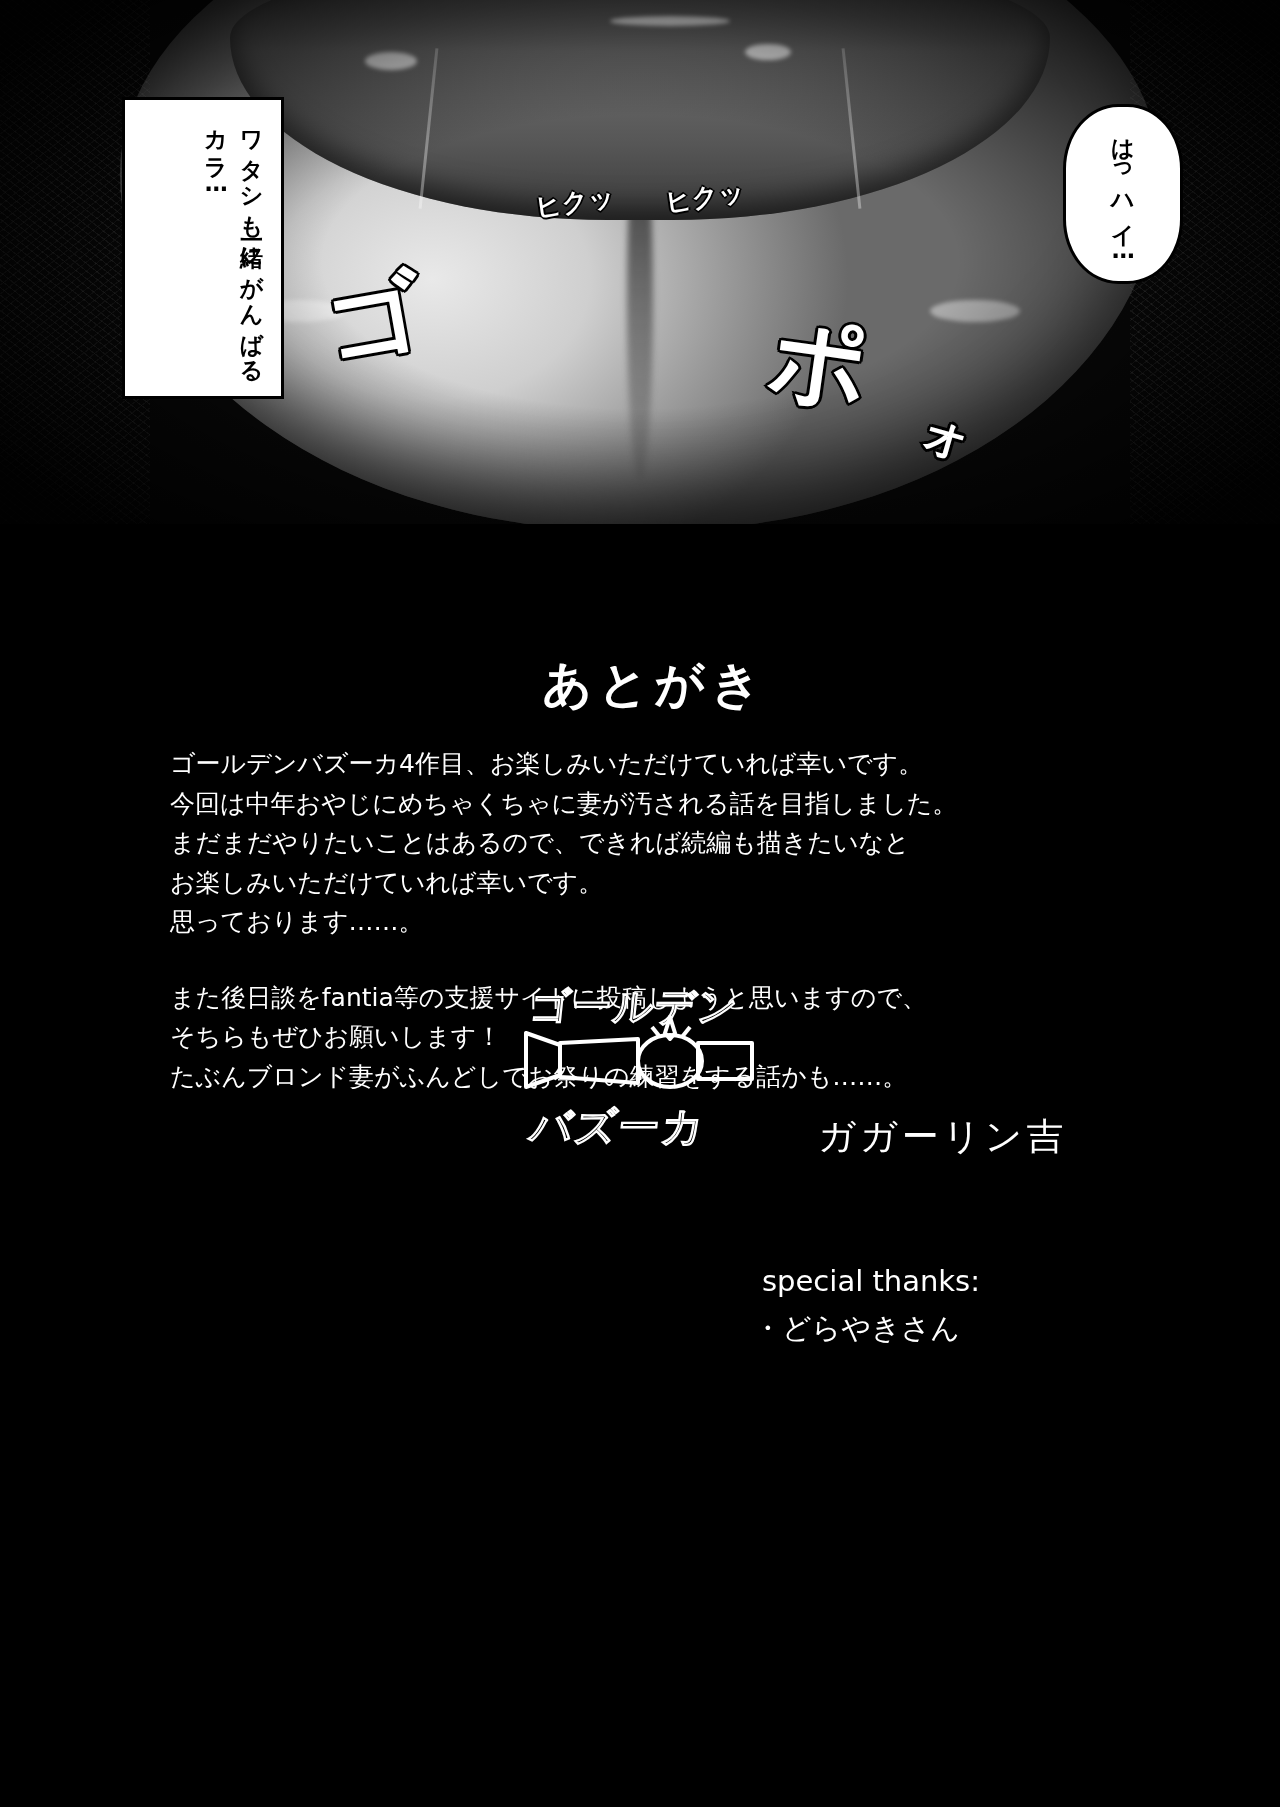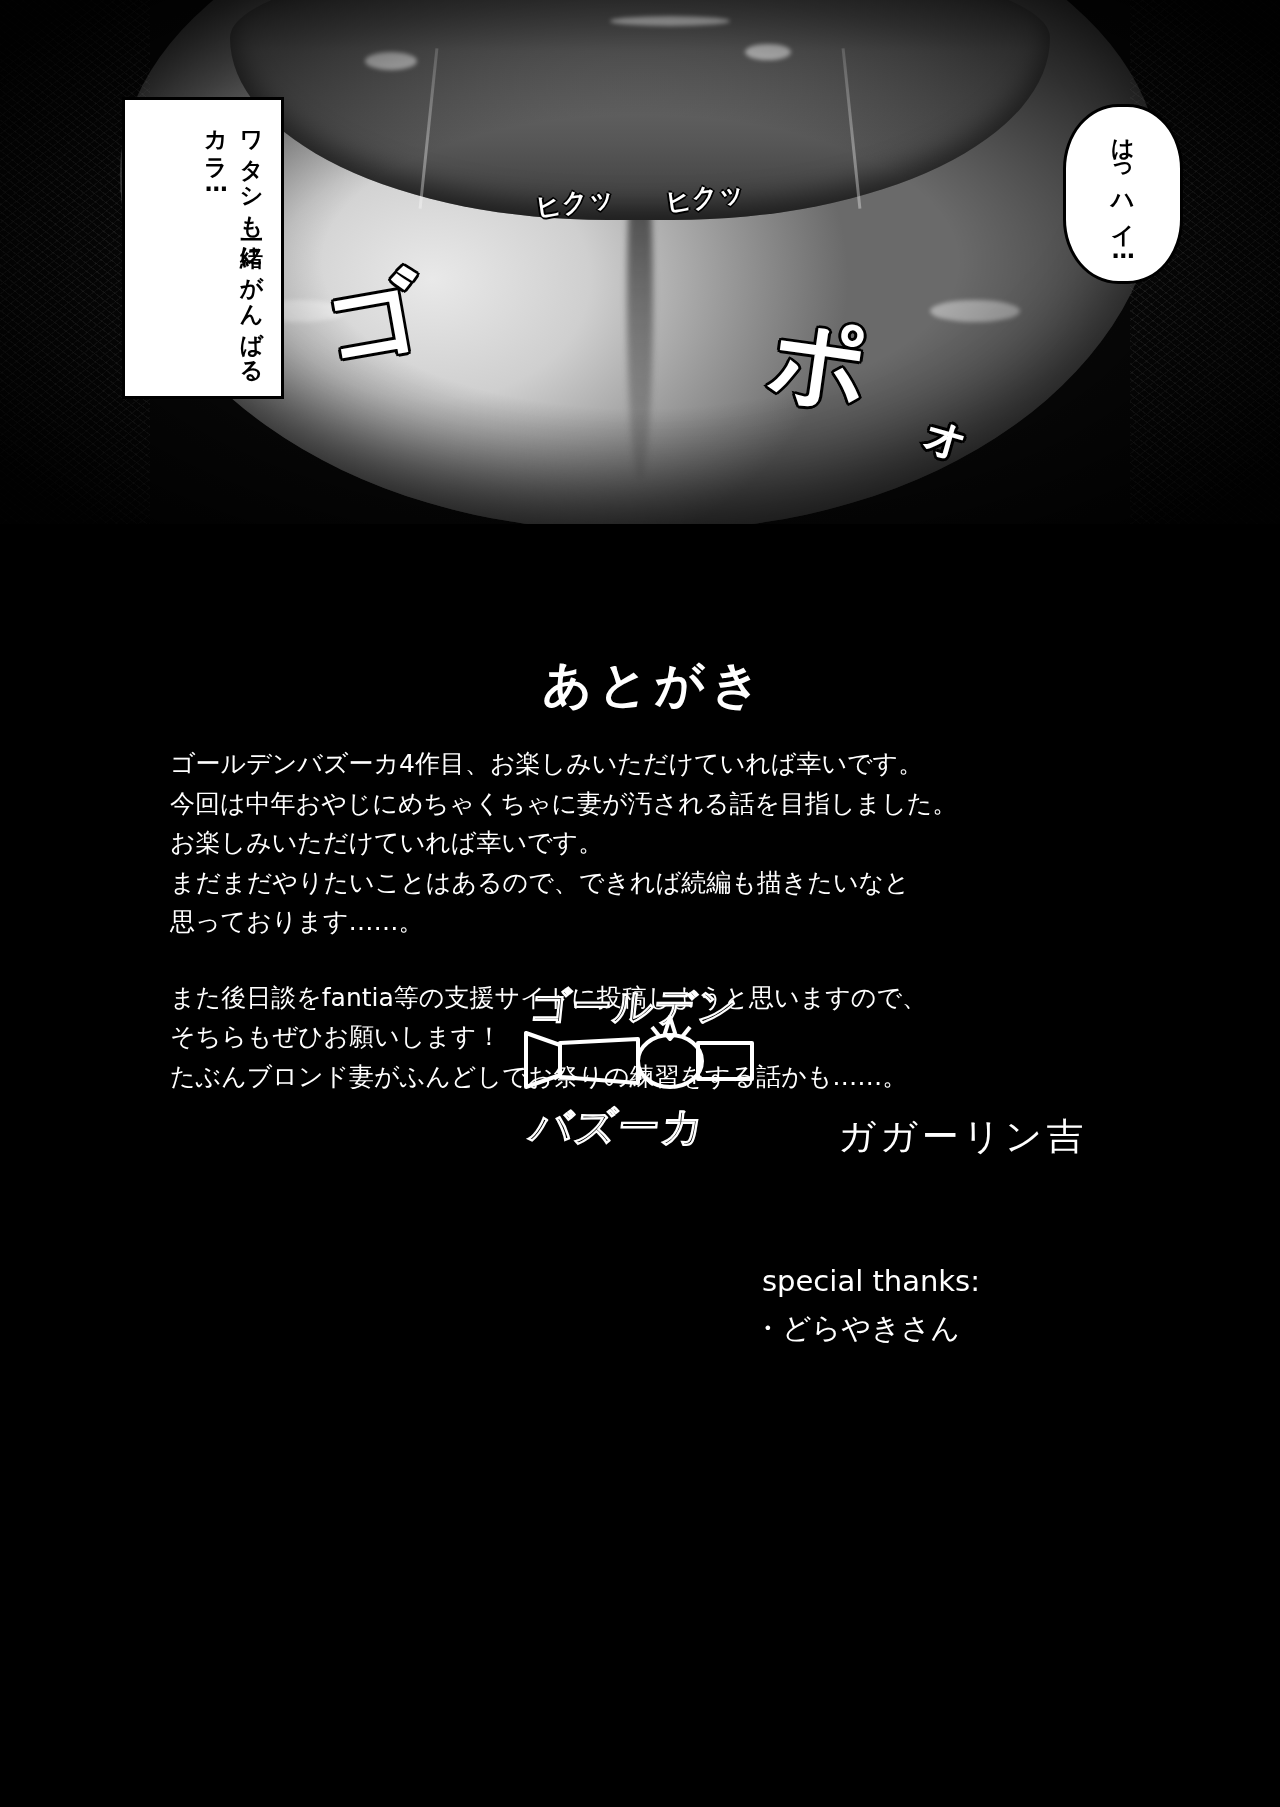--- a/index.html
+++ b/index.html
@@ -265,21 +265,21 @@
     letter-spacing: 1px;
     font-family: "DejaVu Sans", "Liberation Sans", sans-serif;
     -webkit-text-stroke: 1px #fff;
     color: #000;
     transform: skewX(-6deg);
   }
   #logo svg { position: absolute; left: 0; top: 34px; }
 
   #author {
     position: absolute;
-    left: 838px;
+    left: 818px;
     top: 588px;
     font-size: 37px;
     letter-spacing: 4px;
     font-family: Liberation Sans, sans-serif;
   }
   #thanks-title {
     position: absolute;
     right: 300px;
     top: 740px;
     font-size: 29px;
@@ -328,22 +328,22 @@
 </div>
 
 <div id="afterword">
 
 
   <div id="afterword-title">あとがき</div>
 
   <div id="body-text">
     <p>ゴールデンバズーカ4作目、お楽しみいただけていれば幸いです。</p>
     <p>今回は中年おやじにめちゃくちゃに妻が汚される話を目指しました。</p>
+    <p>まだまだやりたいことはあるので、できれば続編も描きたいなと</p>
     <p>お楽しみいただけていれば幸いです。</p>
-    <p>まだまだやりたいことはあるので、できれば続編も描きたいなと</p>
     <p>思っております……。</p>
     <div class="gap"></div>
     <p>また後日談をfantia等の支援サイトに投稿しようと思いますので、</p>
     <p>そちらもぜひお願いします！</p>
     <p>たぶんブロンド妻がふんどしでお祭りの練習をする話かも……。</p>
   </div>
 
   <div id="logo">
     <div class="lg-top">ゴールデン</div>
     <svg width="260" height="92" viewBox="0 0 260 92">

